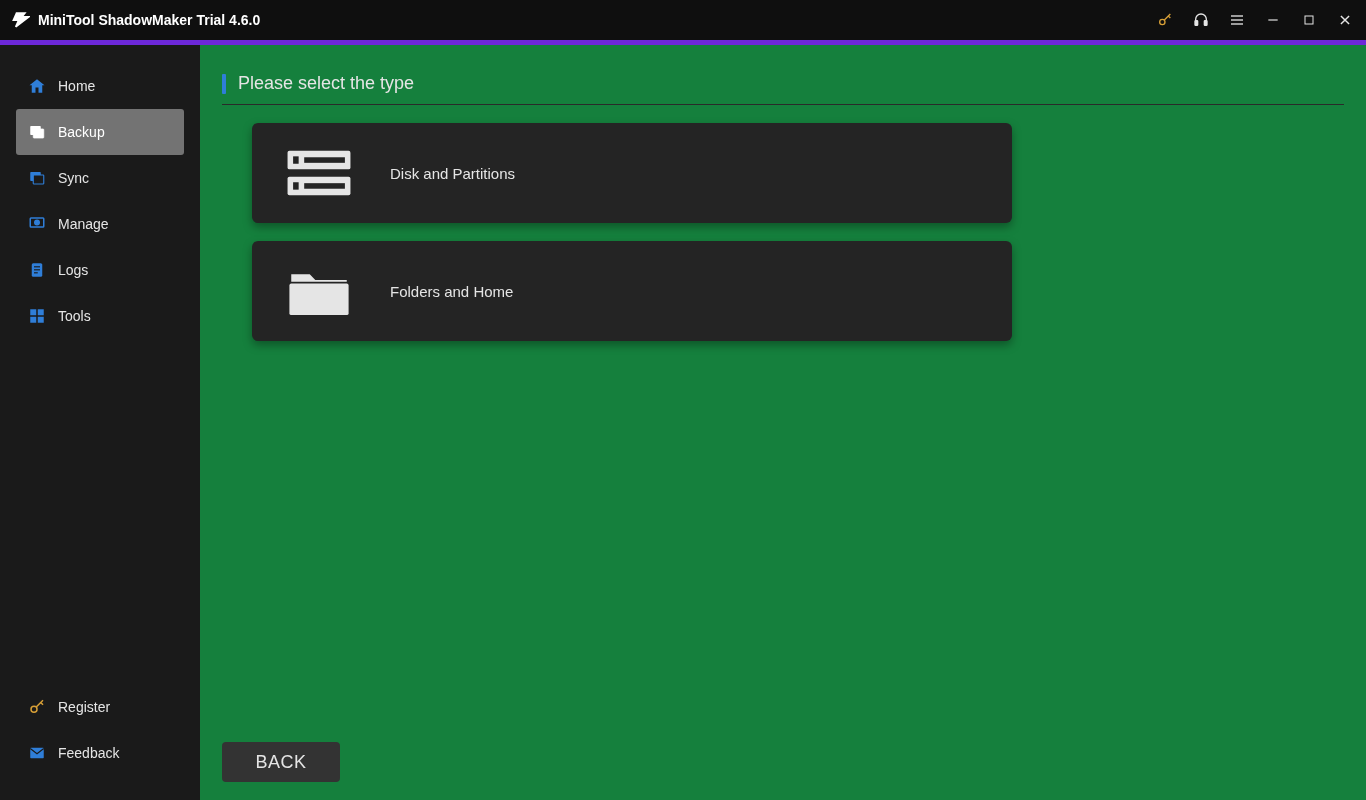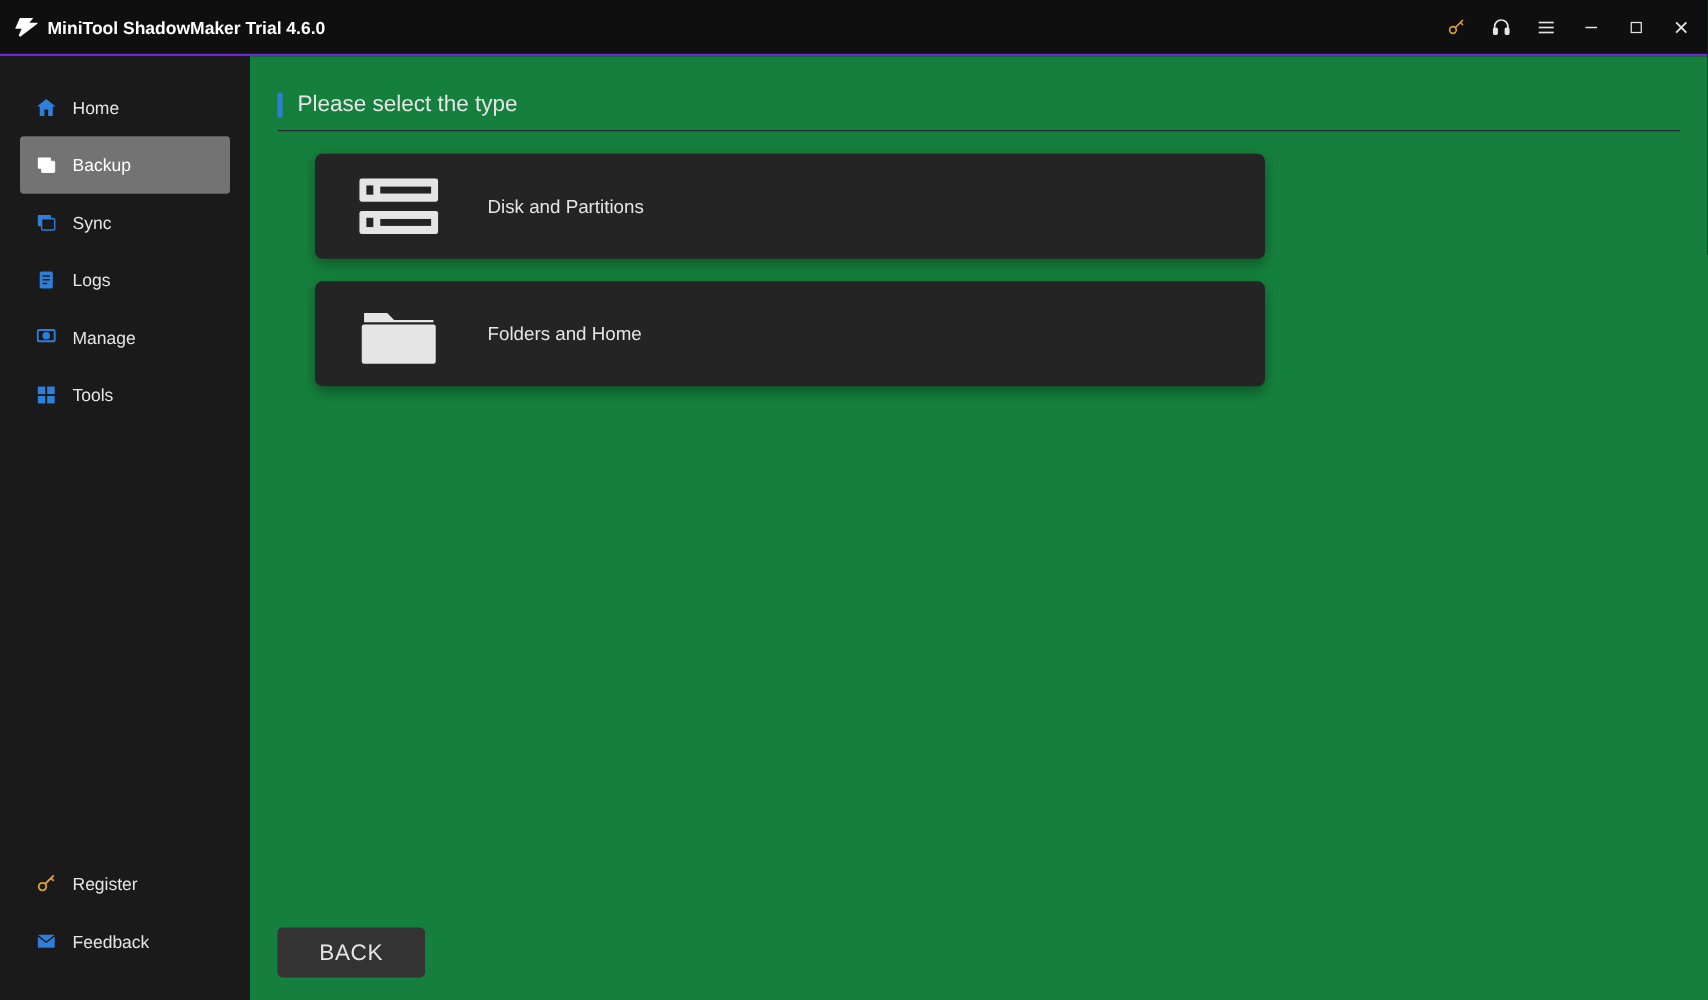--- a/index.html
+++ b/index.html
@@ -1,38 +1,38 @@
 <!DOCTYPE html>
 <html><head>
 <meta charset="utf-8">
 <style>
   * { box-sizing: border-box; margin: 0; padding: 0; }
   html, body { width: 1366px; height: 800px; overflow: hidden; font-family: "Segoe UI", Arial, sans-serif; background:#000; }
   .window { width:1366px; height:800px; background:#0f0f0f; display:flex; flex-direction:column; }
-  .titlebar { height:45px; background:#0f0f0f; border-bottom:2px solid #6d28d9; display:flex; align-items:center; justify-content:space-between; padding:0 12px; }
+  .titlebar { height:45px; background:#0f0f0f; border-bottom:5px solid #6d28d9; display:flex; align-items:center; justify-content:space-between; padding:0 12px; }
   .title-left { display:flex; align-items:center; gap:8px; color:#fff; font-size:14px; font-weight:600; }
   .title-left svg { width:18px; height:18px; }
   .title-right { display:flex; align-items:center; gap:18px; }
   .title-right .ticon { color:#e5e5e5; display:flex; align-items:center; justify-content:center; width:18px; height:18px; cursor:pointer; }
   .title-right .ticon.key { color:#d8a037; }
   .body { flex:1; display:flex; min-height:0; }
   .sidebar { width:200px; background:#1a1a1a; display:flex; flex-direction:column; padding-top:18px; }
   .nav { display:flex; flex-direction:column; gap:0; padding:0 16px; }
   .nav-item { display:flex; align-items:center; gap:12px; height:46px; color:#e5e5e5; font-size:14px; padding:0 12px; border-radius:3px; cursor:pointer; }
   .nav-item.active { background:#737373; color:#fff; }
   .nav-item .nicon { width:18px; height:18px; display:flex; align-items:center; justify-content:center; color:#2f7ed8; }
   .nav-item.active .nicon { color:#fff; }
   .sidebar-bottom { margin-top:auto; padding:0 16px 24px 16px; display:flex; flex-direction:column; }
   .sidebar-bottom .nav-item { height:46px; }
   .sidebar-bottom .nav-item.reg .nicon { color:#d8a037; }
   .main { flex:1; background:#15803d; display:flex; flex-direction:column; padding:28px 22px 18px 22px; min-width:0; }
   .heading { display:flex; align-items:center; gap:12px; color:#e5e5e5; font-size:18px; border-bottom:1px solid #2a2a2a; padding-bottom:10px; }
   .heading .bar { width:4px; height:20px; background:#2f7ed8; border-radius:1px; }
   .cards { margin-top:18px; display:flex; flex-direction:column; gap:18px; width:760px; margin-left:30px; }
-  .card { background:#242424; border-radius:6px; height:84px; display:flex; align-items:center; gap:34px; padding:0 30px; color:#e5e5e5; font-size:15px; cursor:pointer; box-shadow:0 4px 10px rgba(0,0,0,.35);text-align:right; }
+  .card { background:#242424; border-radius:6px; height:100px; display:flex; align-items:center; gap:34px; padding:0 30px; color:#e5e5e5; font-size:15px; cursor:pointer; box-shadow:0 4px 10px rgba(0,0,0,.35);text-align:right; }
   .card .cicon { width:74px; display:flex; align-items:center; justify-content:center; }
   .footer { margin-top:auto; }
   .btn-back { width:118px; height:40px; background:#333; color:#e5e5e5; border:none; border-radius:4px; font-size:18px; letter-spacing:.5px; cursor:pointer; }
   svg { display:block; }
 </style>
 </head>
 <body>
 
 <div class="window">
 
@@ -109,37 +109,37 @@
           <span class="nicon">
             <svg viewBox="0 0 24 24" width="18" height="18" fill="currentColor">
                 <rect x="3" y="4" width="14" height="12" rx="1"></rect>
                 <rect x="7" y="8" width="14" height="12" rx="1" fill="#1a1a1a" stroke="currentColor" stroke-width="1.5"></rect>
               </svg>
           </span>
           <span>Sync</span>
         </div>
         <div class="nav-item">
           <span class="nicon">
+            <svg viewBox="0 0 24 24" width="18" height="18" fill="none" stroke="currentColor" stroke-width="2">
+                <rect x="3" y="4" width="18" height="12" rx="1"></rect>
+                <circle cx="12" cy="10" r="3" fill="currentColor"></circle>
+              </svg>
+          </span>
+          <span>Manage</span>
+        </div>
+        <div class="nav-item">
+          <span class="nicon">
             <svg viewBox="0 0 24 24" width="18" height="18" fill="currentColor">
                 <rect x="5" y="3" width="14" height="18" rx="2"></rect>
                 <rect x="8" y="7" width="8" height="1.5" fill="#1a1a1a"></rect>
                 <rect x="8" y="11" width="8" height="1.5" fill="#1a1a1a"></rect>
                 <rect x="8" y="15" width="5" height="1.5" fill="#1a1a1a"></rect>
               </svg>
           </span>
           <span>Logs</span>
-        </div>
-        <div class="nav-item">
-          <span class="nicon">
-            <svg viewBox="0 0 24 24" width="18" height="18" fill="none" stroke="currentColor" stroke-width="2">
-                <rect x="3" y="4" width="18" height="12" rx="1"></rect>
-                <circle cx="12" cy="10" r="3" fill="currentColor"></circle>
-              </svg>
-          </span>
-          <span>Manage</span>
         </div>
         <div class="nav-item">
           <span class="nicon">
             <svg viewBox="0 0 24 24" width="18" height="18" fill="currentColor">
                 <rect x="3" y="3" width="8" height="8"></rect>
                 <rect x="13" y="3" width="8" height="8"></rect>
                 <rect x="3" y="13" width="8" height="8"></rect>
                 <rect x="13" y="13" width="8" height="8"></rect>
               </svg>
           </span>

